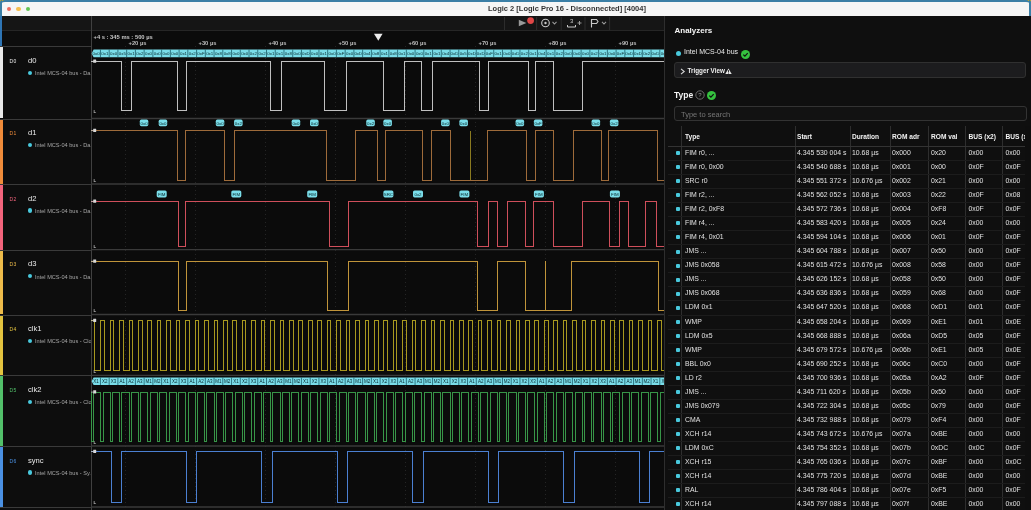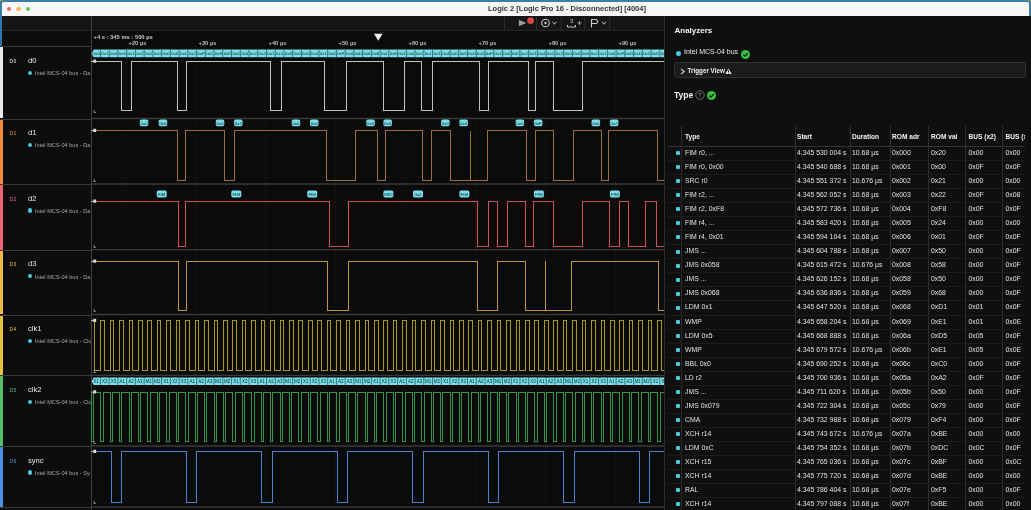--- a/index.html
+++ b/index.html
@@ -473,20 +473,23 @@
   </div>
   <div style="position:absolute;left:9px;top:74px;font-size:8.5px;font-weight:bold;color:#f5f5f5">Type</div>
   <svg style="position:absolute;left:29.5px;top:74px" width="10" height="10" viewBox="0 0 10 10">
         <circle cx="5" cy="5" r="4.2" stroke="#6a6a6a" stroke-width="1" fill="none"></circle>
         <text x="5" y="7.3" font-size="6" fill="#9a9a9a" text-anchor="middle" font-family="Liberation Sans">?</text>
       </svg>
   <svg style="position:absolute;left:41.5px;top:74.5px" width="9" height="9" viewBox="0 0 9 9">
         <circle cx="4.5" cy="4.5" r="4.5" fill="#35c13f"></circle>
         <path d="M2.3,4.6 L3.9,6.2 L6.7,3.2" stroke="#0f0f0f" stroke-width="1.2" fill="none"></path>
       </svg>
+  <div style="position:absolute;left:9px;top:89.5px;width:353px;height:15px;background:#121212;border:1px solid #333;border-radius:3px">
+    <div style="position:absolute;left:6px;top:3.5px;font-size:7.5px;color:#757575">Type to search</div>
+  </div>
   <div style="position:absolute;left:0;top:0;width:367px;height:494px">
 <div style="position:absolute;left:20.0px;top:117.0px;font-size:6.6px;font-weight:bold;color:#f2f2f2;white-space:nowrap">Type</div>
 <div style="position:absolute;left:132.0px;top:117.0px;font-size:6.6px;font-weight:bold;color:#f2f2f2;white-space:nowrap">Start</div>
 <div style="position:absolute;left:187.0px;top:117.0px;font-size:6.6px;font-weight:bold;color:#f2f2f2;white-space:nowrap">Duration</div>
 <div style="position:absolute;left:227.0px;top:117.0px;font-size:6.6px;font-weight:bold;color:#f2f2f2;white-space:nowrap">ROM adr</div>
 <div style="position:absolute;left:266.0px;top:117.0px;font-size:6.6px;font-weight:bold;color:#f2f2f2;white-space:nowrap">ROM val</div>
 <div style="position:absolute;left:303.5px;top:117.0px;font-size:6.6px;font-weight:bold;color:#f2f2f2;white-space:nowrap">BUS (x2)</div>
 <div style="position:absolute;left:340.5px;top:117.0px;font-size:6.6px;font-weight:bold;color:#f2f2f2;white-space:nowrap">BUS (x3)</div>
 <div style="position:absolute;left:16.0px;top:110px;width:1px;height:384px;background:#2e2e2e"></div>
 <div style="position:absolute;left:130.0px;top:110px;width:1px;height:384px;background:#2e2e2e"></div>

